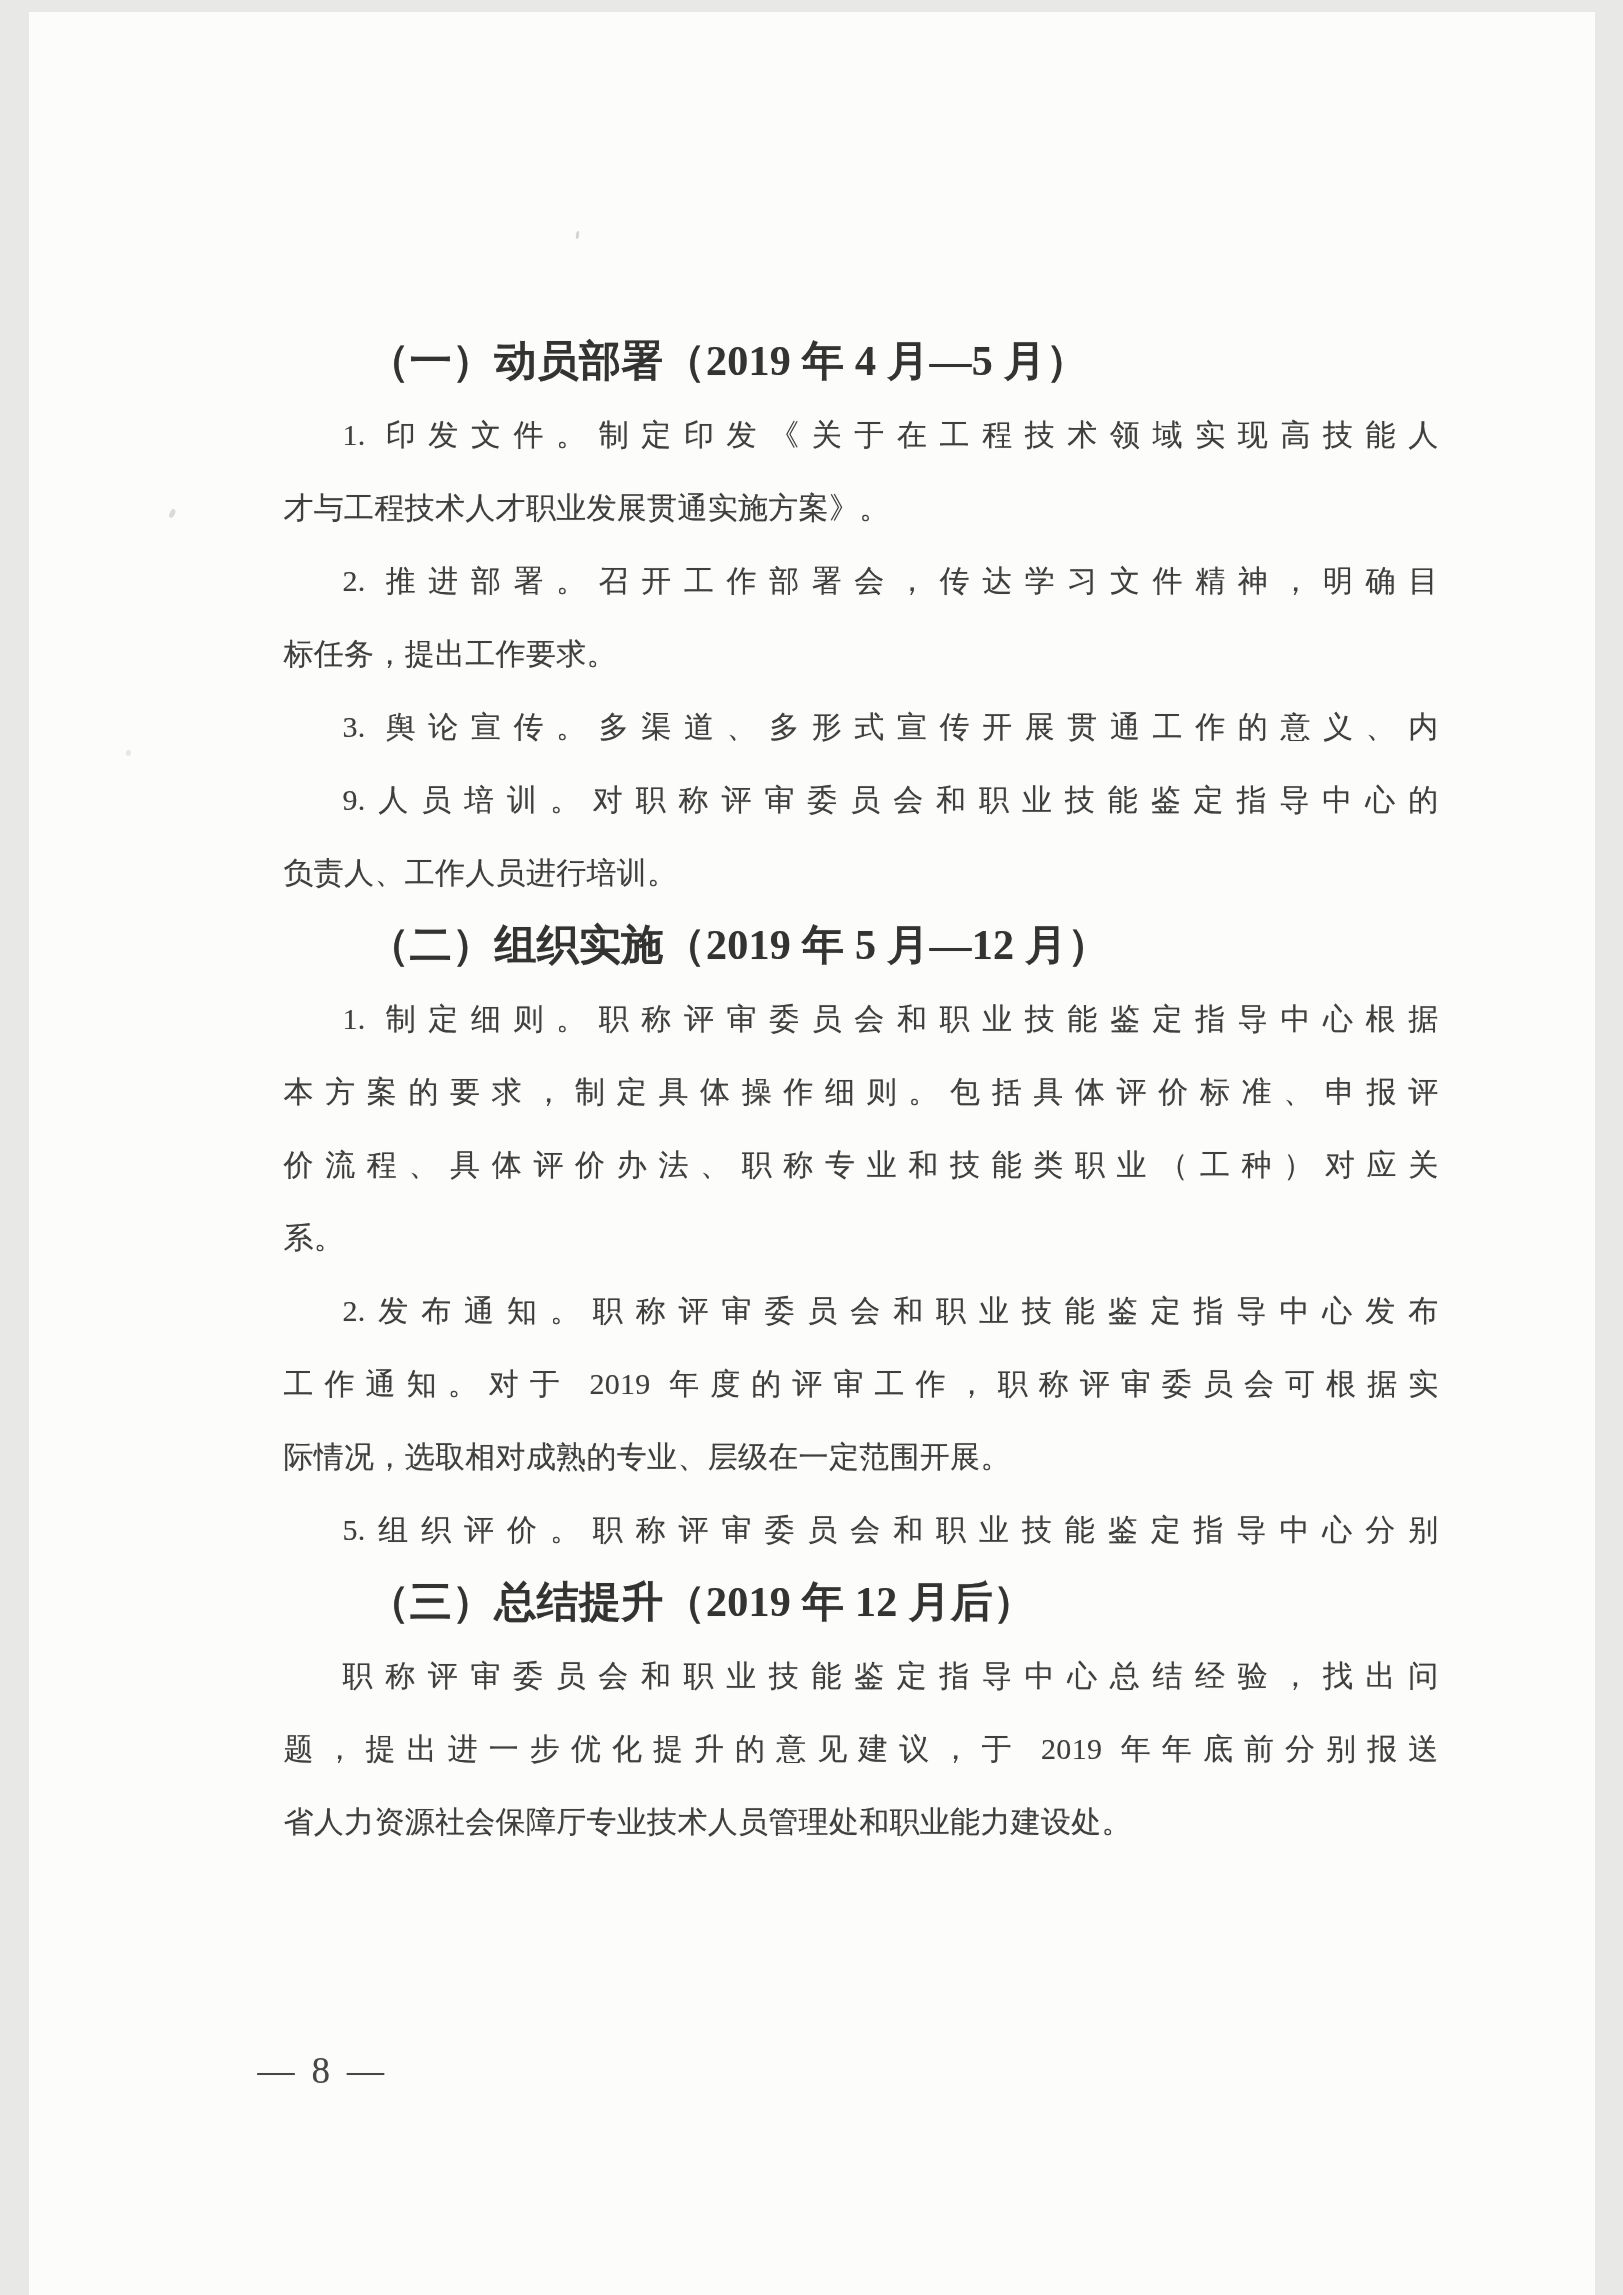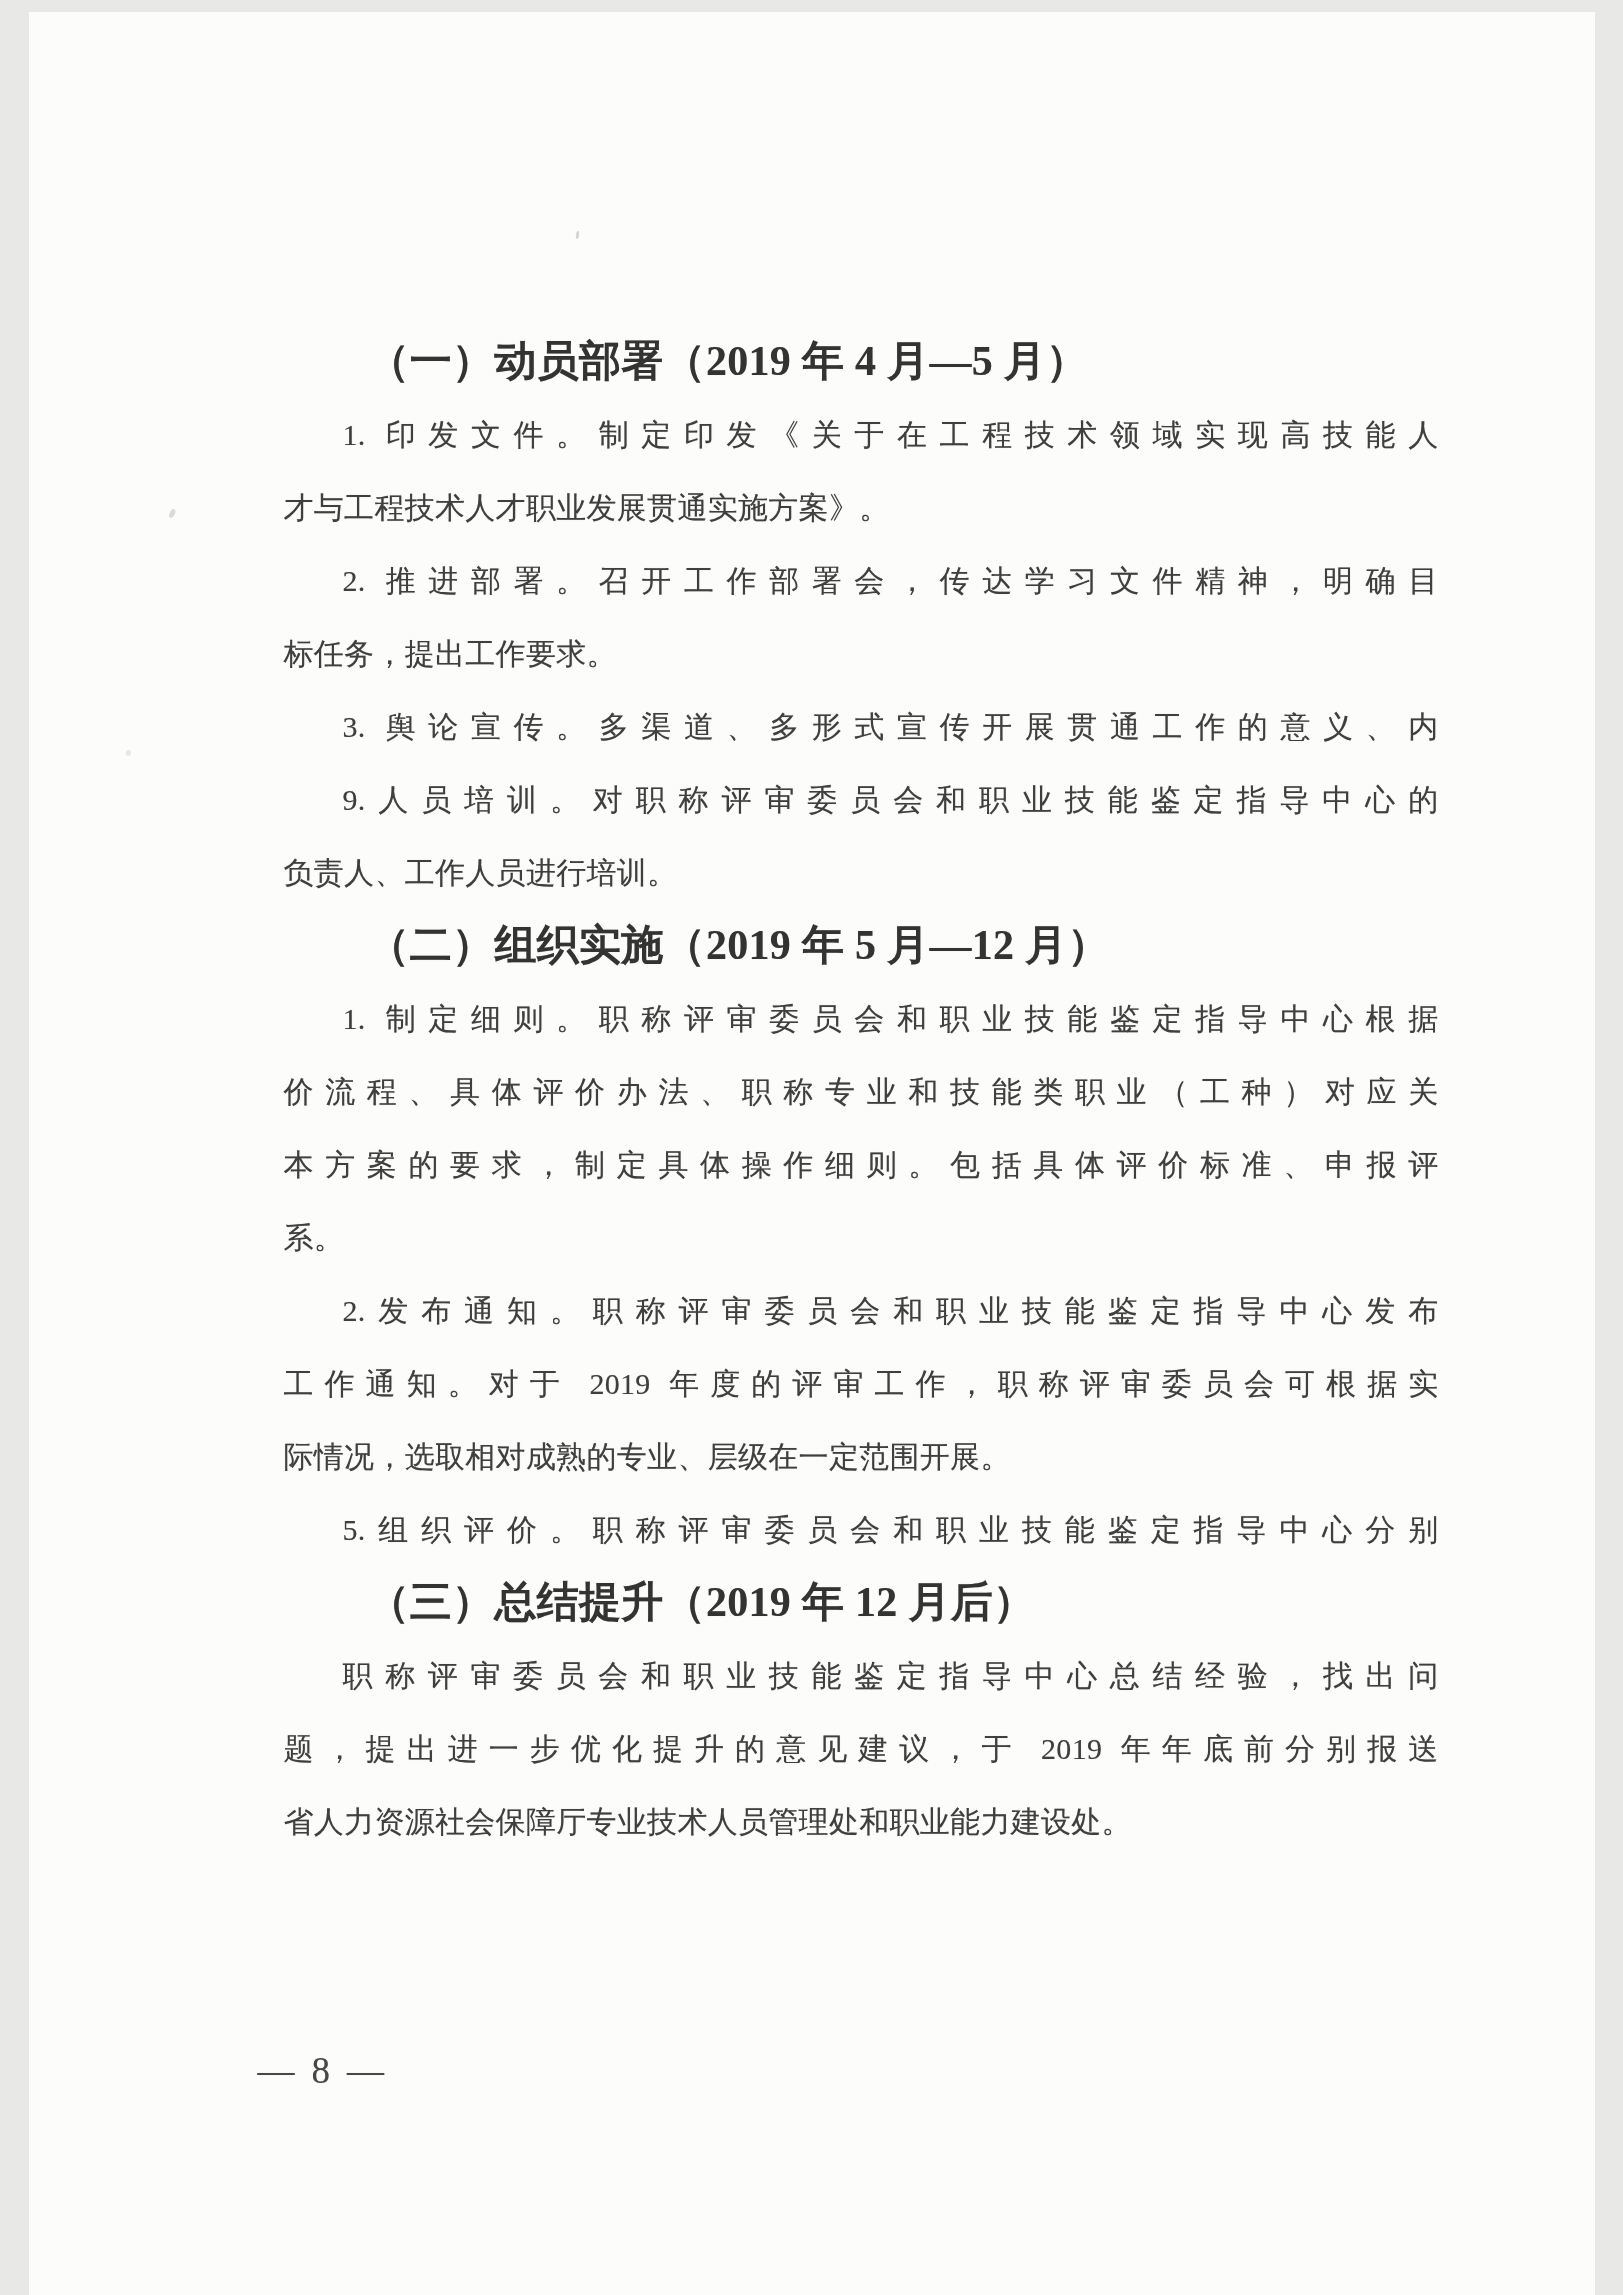--- a/index.html
+++ b/index.html
@@ -71,22 +71,22 @@
       <div class="line heading">（一）动员部署（2019 年 4 月—5 月）</div>
       <div class="line body first">1. 印发文件。制定印发《关于在工程技术领域实现高技能人</div>
       <div class="line body last">才与工程技术人才职业发展贯通实施方案》。</div>
       <div class="line body first">2. 推进部署。召开工作部署会，传达学习文件精神，明确目</div>
       <div class="line body last">标任务，提出工作要求。</div>
       <div class="line body first">3. 舆论宣传。多渠道、多形式宣传开展贯通工作的意义、内</div>
       <div class="line body first">9.人员培训。对职称评审委员会和职业技能鉴定指导中心的</div>
       <div class="line body last">负责人、工作人员进行培训。</div>
       <div class="line heading">（二）组织实施（2019 年 5 月—12 月）</div>
       <div class="line body first">1. 制定细则。职称评审委员会和职业技能鉴定指导中心根据</div>
+      <div class="line body">本方案的要求，制定具体操作细则。包括具体评价标准、申报评</div>
       <div class="line body">价流程、具体评价办法、职称专业和技能类职业（工种）对应关</div>
-      <div class="line body">本方案的要求，制定具体操作细则。包括具体评价标准、申报评</div>
       <div class="line body last">系。</div>
       <div class="line body first">2.发布通知。职称评审委员会和职业技能鉴定指导中心发布</div>
       <div class="line body">工作通知。对于 2019 年度的评审工作，职称评审委员会可根据实</div>
       <div class="line body last">际情况，选取相对成熟的专业、层级在一定范围开展。</div>
       <div class="line body first">5.组织评价。职称评审委员会和职业技能鉴定指导中心分别</div>
       <div class="line heading">（三）总结提升（2019 年 12 月后）</div>
       <div class="line body first">职称评审委员会和职业技能鉴定指导中心总结经验，找出问</div>
       <div class="line body">题，提出进一步优化提升的意见建议，于 2019 年年底前分别报送</div>
       <div class="line body last">省人力资源社会保障厅专业技术人员管理处和职业能力建设处。</div>
     </div>

